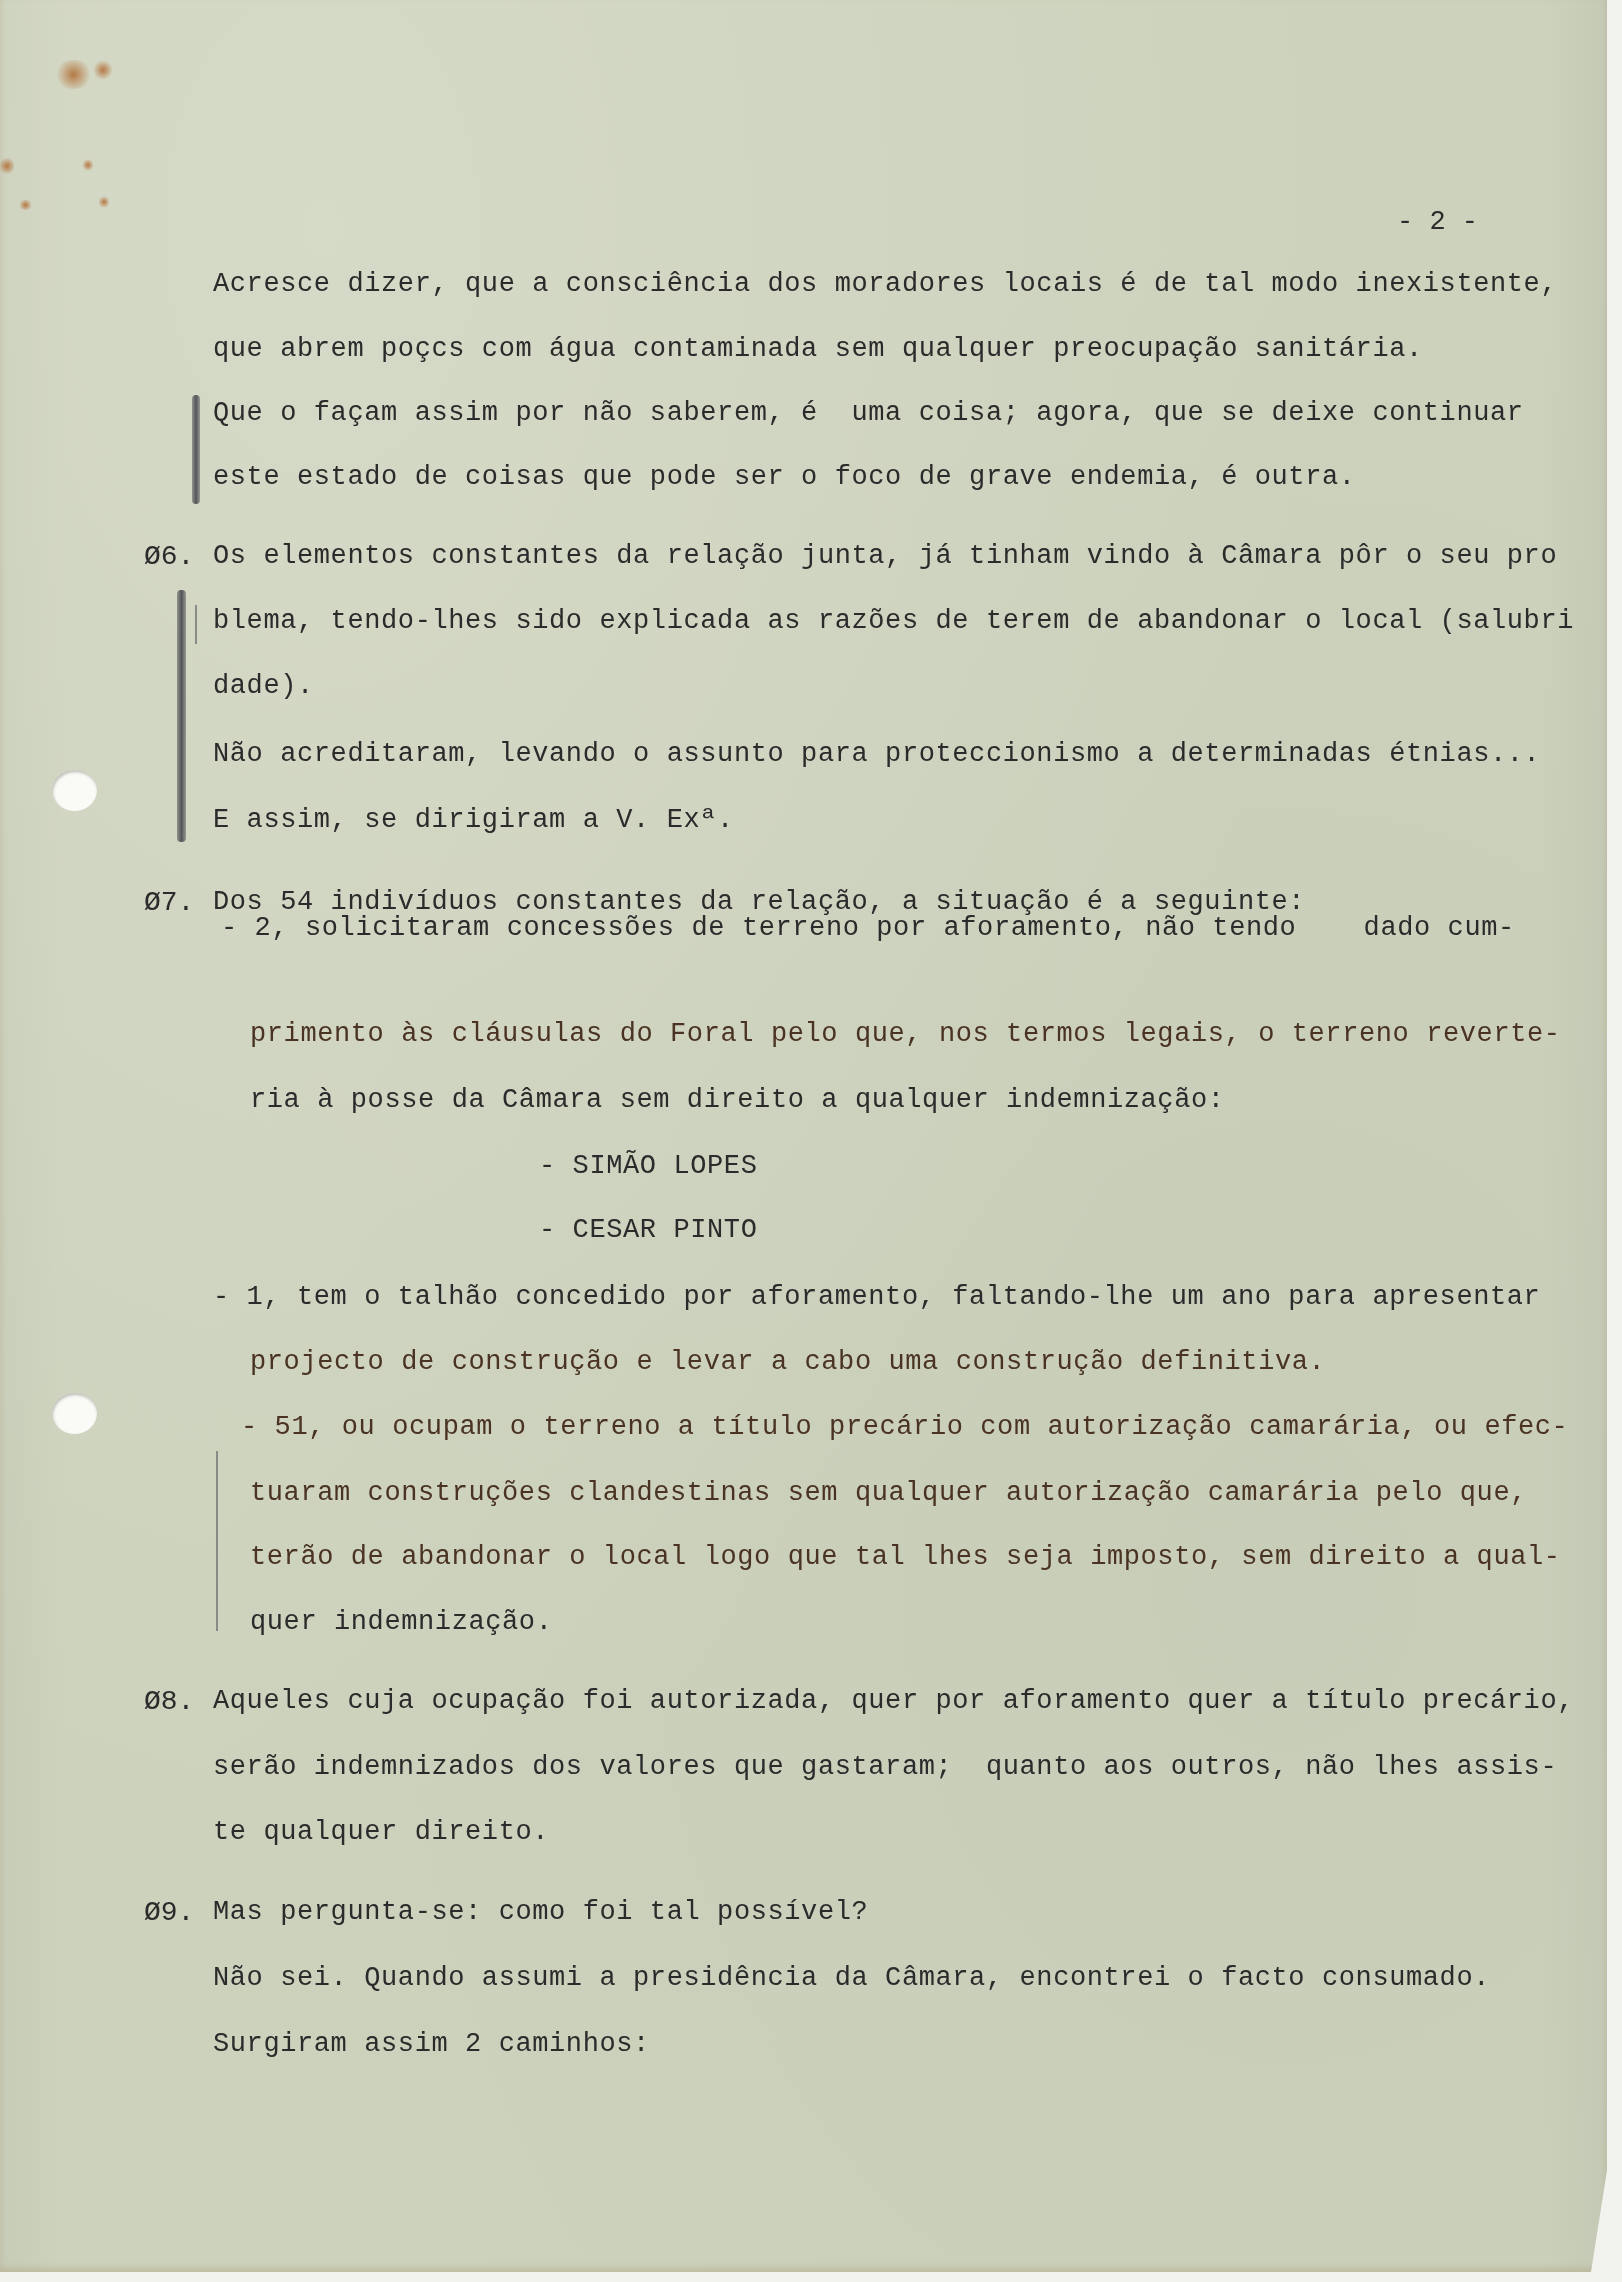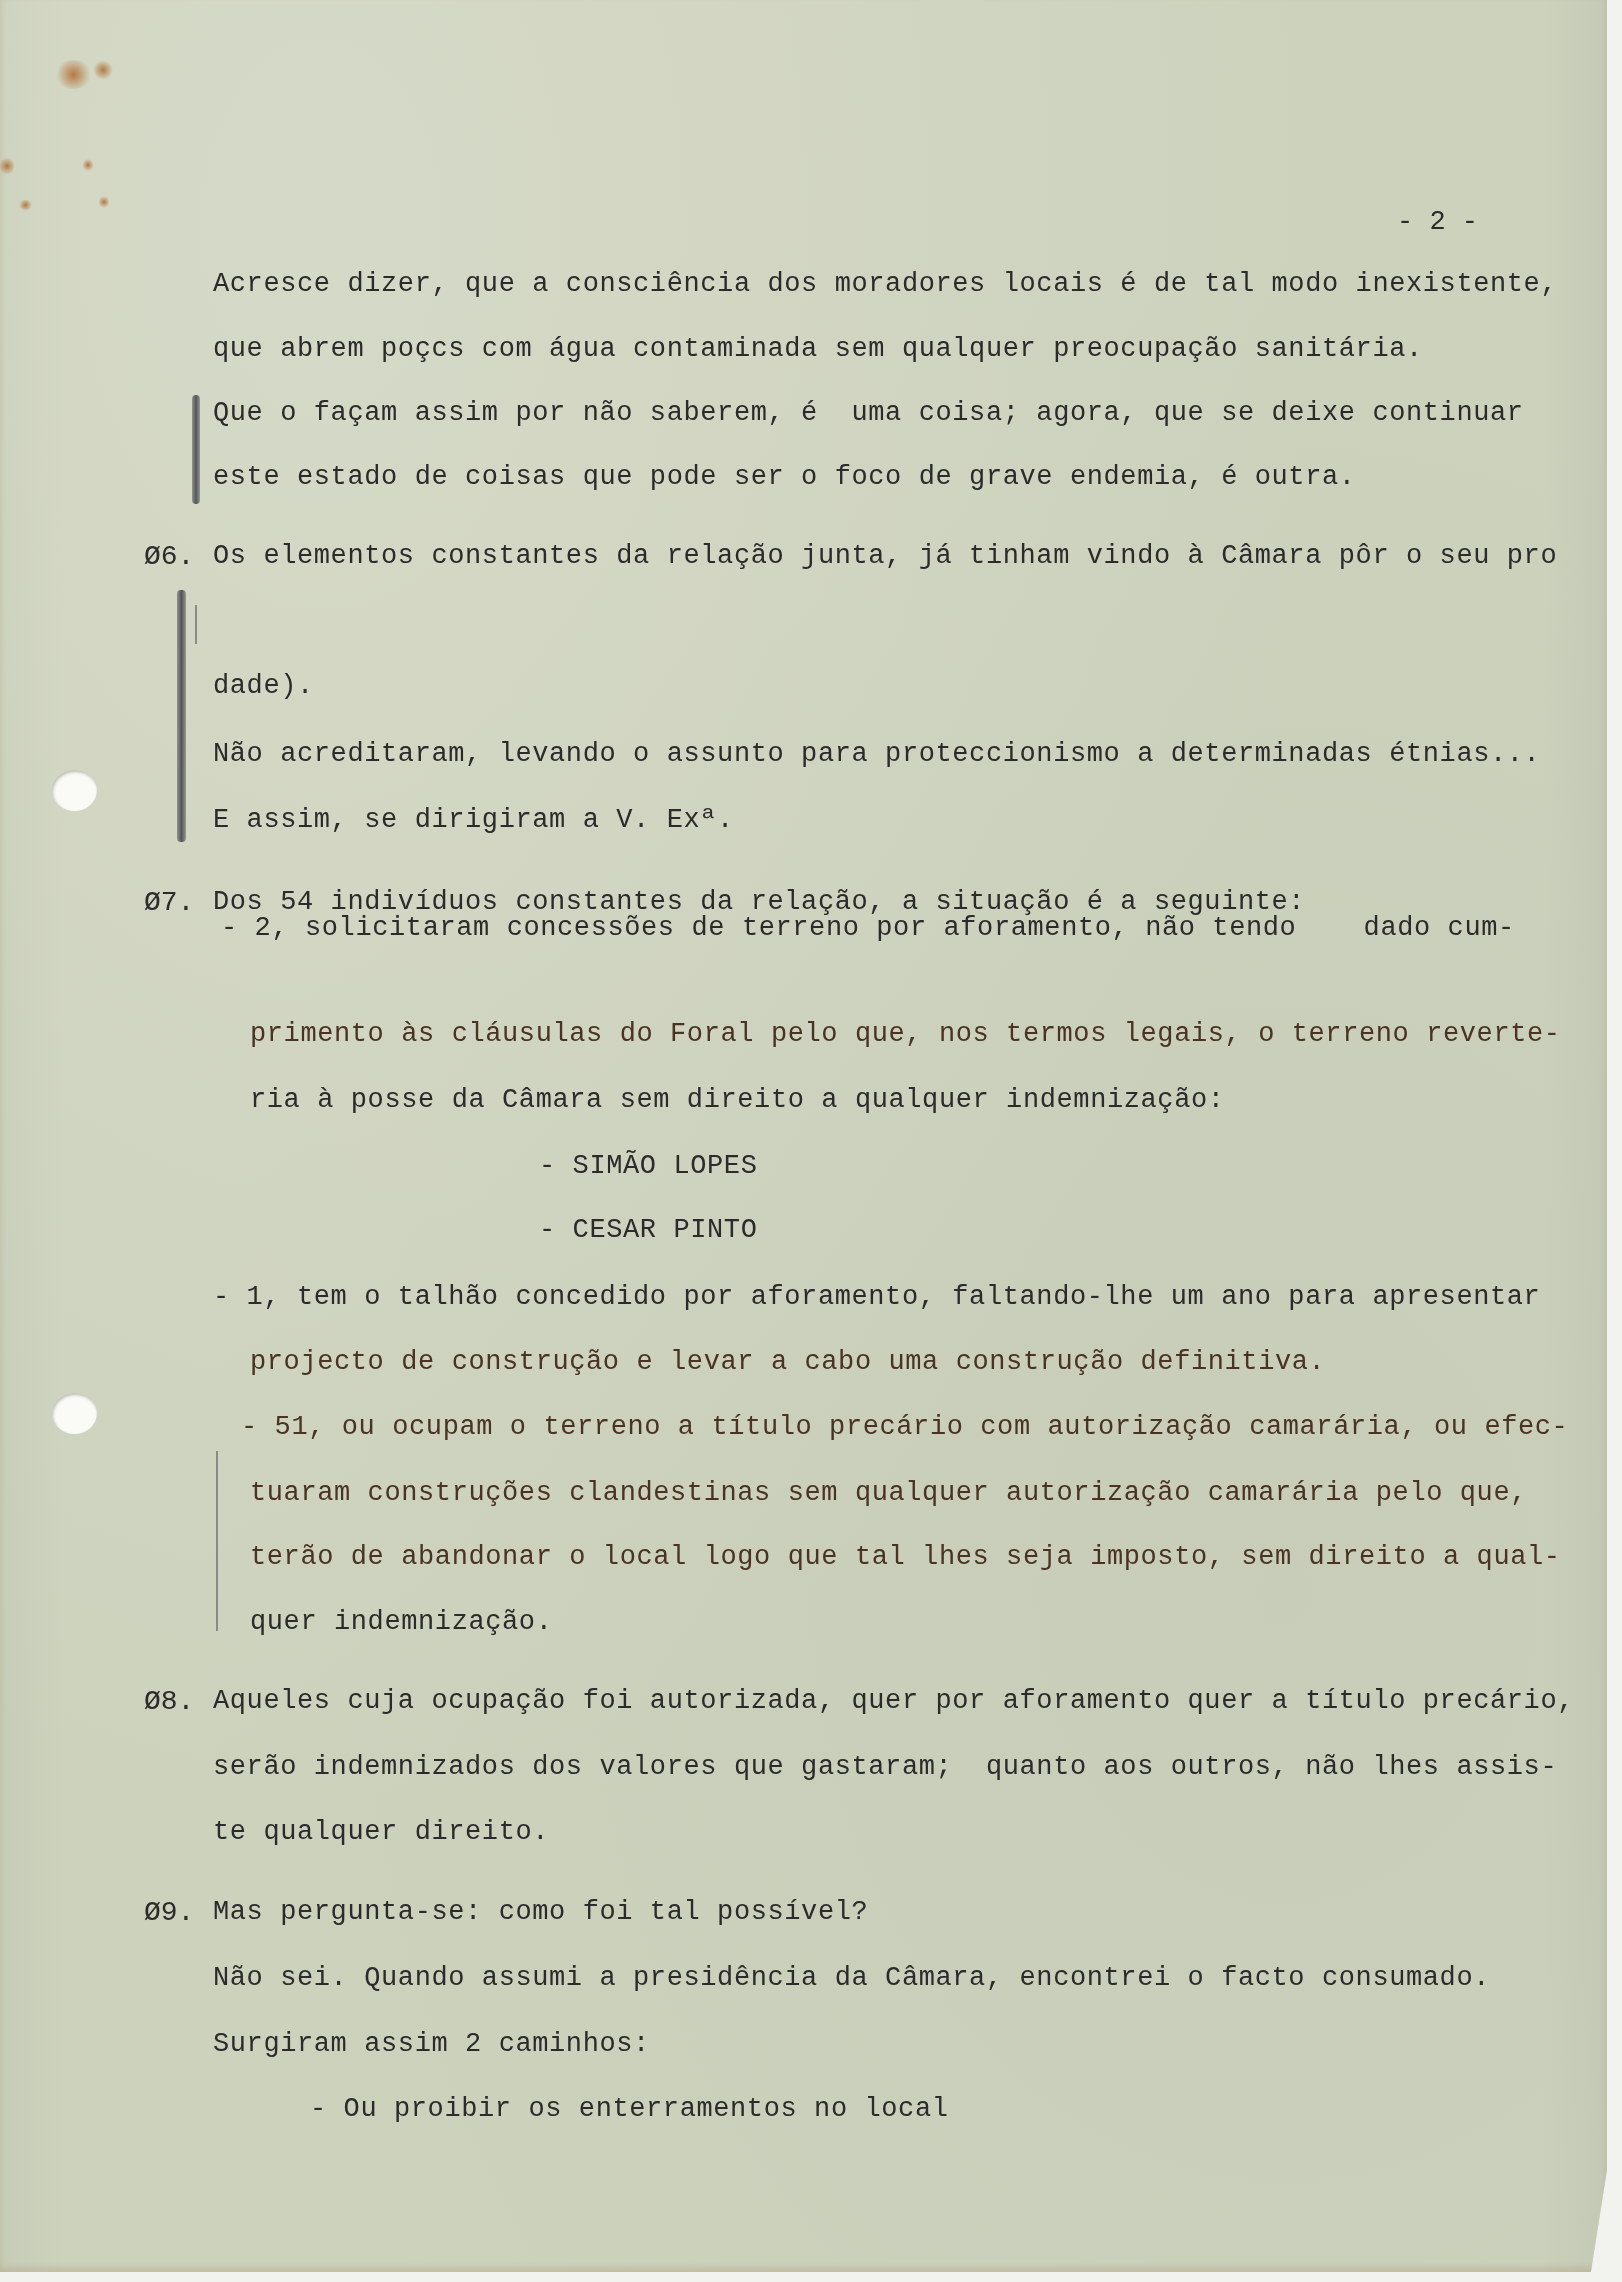--- a/index.html
+++ b/index.html
@@ -94,20 +94,21 @@
   <div class="line" style="left:213px;top:268px;">Acresce dizer, que a consciência dos moradores locais é de tal modo inexistente,</div>
   <div class="line" style="left:213px;top:333px;">que abrem poçcs com água contaminada sem qualquer preocupação sanitária.</div>
   <div class="pencil-bar" style="left:192px;top:395px;width:7.8px;height:109px;"></div>
   <div class="line" style="left:213px;top:397px;">Que o façam assim por não saberem, é  uma coisa; agora, que se deixe continuar</div>
   <div class="line" style="left:213px;top:461px;">este estado de coisas que pode ser o foco de grave endemia, é outra.</div>
 
   <div class="num" style="left:144px;top:540px;">Ø6.</div>
   <div class="line" style="left:213px;top:540px;">Os elementos constantes da relação junta, já tinham vindo à Câmara pôr o seu pro</div>
   <div class="pencil-bar" style="left:177px;top:590px;width:8.8px;height:252px;"></div>
   <div class="thin-bar" style="left:195px;top:605px;height:39px;"></div>
+  <div class="line" style="left:213px;top:605px;">blema, tendo-lhes sido explicada as razões de terem de abandonar o local (salubri</div>
   <div class="line" style="left:213px;top:670px;">dade).</div>
   <div class="line" style="left:213px;top:738px;">Não acreditaram, levando o assunto para proteccionismo a determinadas étnias...</div>
   <div class="line" style="left:213px;top:804px;">E assim, se dirigiram a V. Exª.</div>
 
   <div class="num" style="left:144px;top:886px;">Ø7.</div>
   <div class="line" style="left:213px;top:886px;">Dos 54 indivíduos constantes da relação, a situação é a seguinte:</div>
 
   <div class="line" style="left:213px;top:912px;margin-left:8px;">- 2, solicitaram concessões de terreno por aforamento, não tendo    dado cum-</div>
   <div class="line stain-text" style="left:250px;top:1018px;">primento às cláusulas do Foral pelo que, nos termos legais, o terreno reverte-</div>
   <div class="line" style="left:250px;top:1084px;">ria à posse da Câmara sem direito a qualquer indemnização:</div>
@@ -126,16 +127,15 @@
 
   <div class="num" style="left:144px;top:1685px;">Ø8.</div>
   <div class="line" style="left:213px;top:1685px;">Aqueles cuja ocupação foi autorizada, quer por aforamento quer a título precário,</div>
   <div class="line" style="left:213px;top:1751px;">serão indemnizados dos valores que gastaram;  quanto aos outros, não lhes assis-</div>
   <div class="line" style="left:213px;top:1816px;">te qualquer direito.</div>
 
   <div class="num" style="left:144px;top:1896px;">Ø9.</div>
   <div class="line" style="left:213px;top:1896px;">Mas pergunta-se: como foi tal possível?</div>
   <div class="line" style="left:213px;top:1962px;">Não sei. Quando assumi a presidência da Câmara, encontrei o facto consumado.</div>
   <div class="line" style="left:213px;top:2028px;">Surgiram assim 2 caminhos:</div>
-  <div class="line" style="left:310px;top:2093px;">- Ou proibir os enterramentos no local</div>
 
 </div>
 
 
 </body></html>

